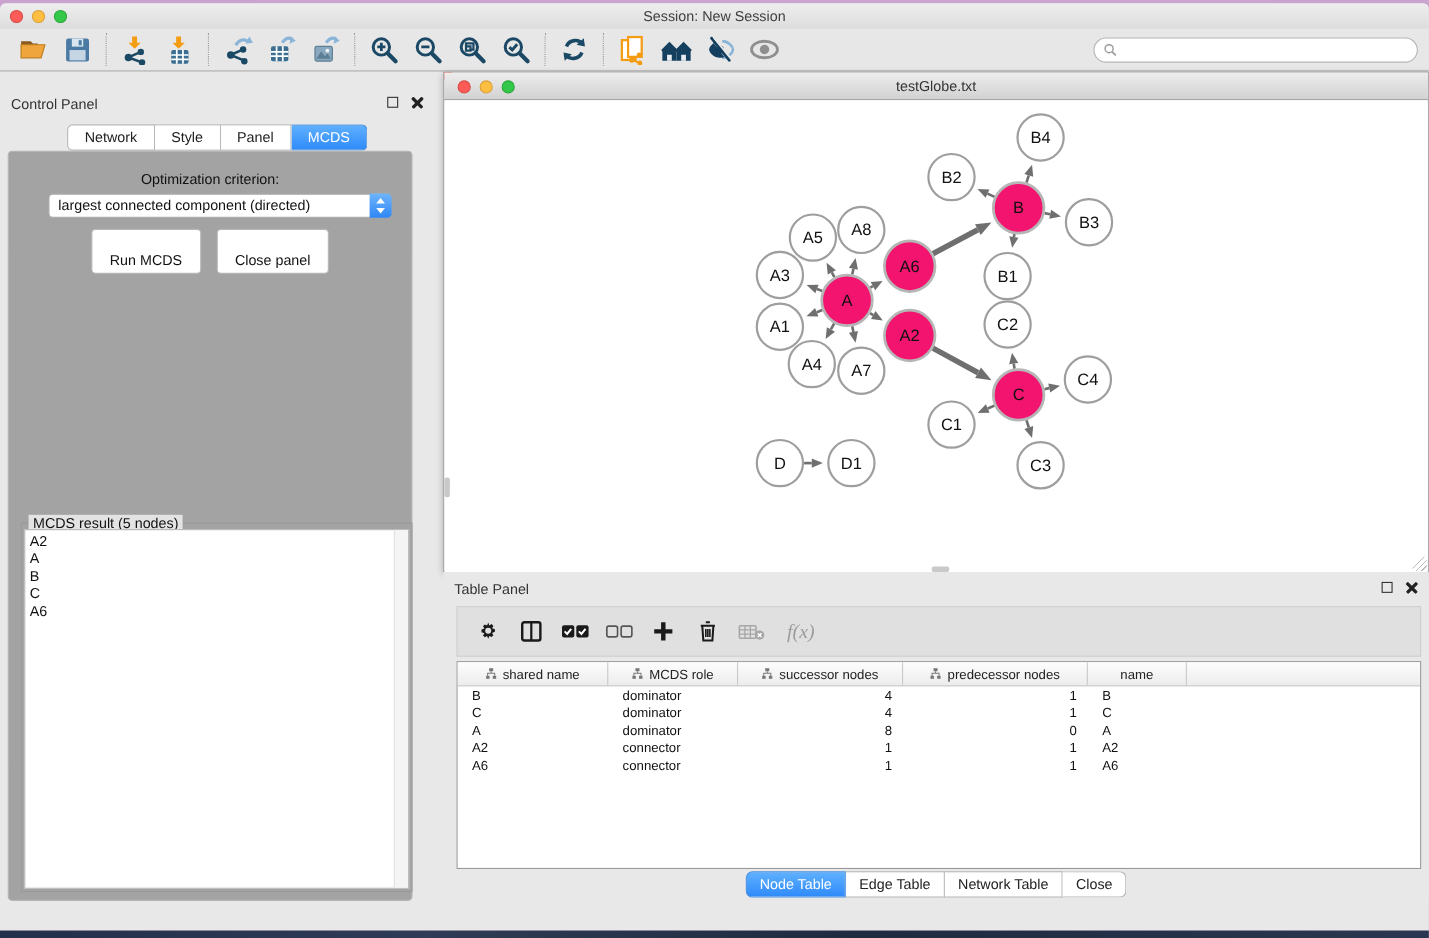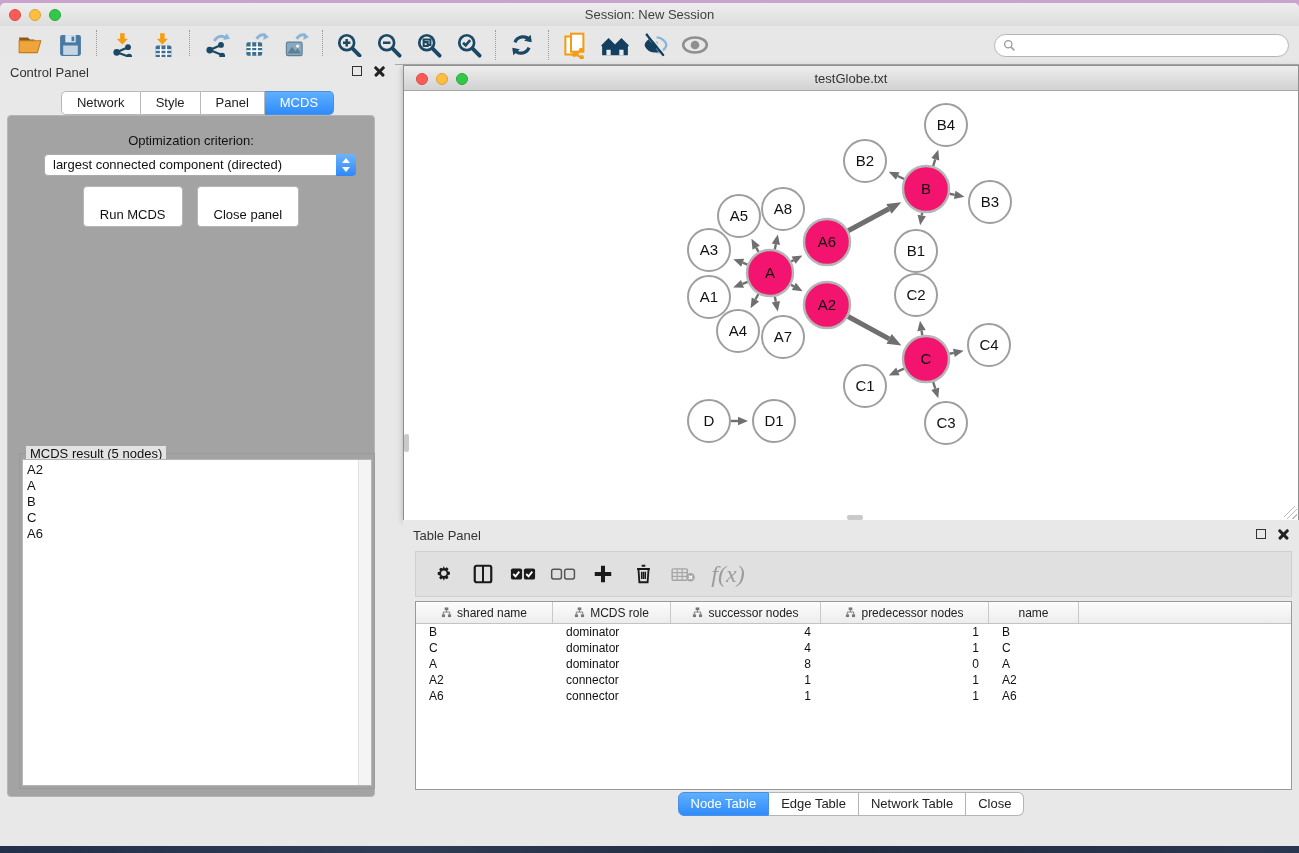--- a/index.html
+++ b/index.html
@@ -19,21 +19,21 @@
   .light.green { background:#34c84a; border:1px solid #2aa83b; }
 
   
   .toolbar { position:absolute; left:0; top:23px; width:100%; height:39px; background:#e7e7e7; border-bottom:1px solid #ababab; display:flex; align-items:center; padding-left:10px; }
   .tbtn { width:30px; height:30px; margin:0 5px; display:flex; align-items:center; justify-content:center; cursor:default; }
   .tsep { width:1px; height:30px; margin:0 6px; border-left:1px dotted #9a9a9a; }
   .searchbox { position:absolute; right:10px; top:8px; width:295px; height:23px; background:#fff; border:1px solid #b5b5b5; border-radius:12px; display:flex; align-items:center; padding-left:8px; }
   .searchbox input { border:none; outline:none; flex:1; font-size:12px; background:transparent; padding-left:5px; }
 
   
-  .control-panel { position:absolute; left:0; top:54px; width:395px; height:755px; background:#e8e8e8; }
+  .control-panel { position:absolute; left:0; top:76px; width:395px; height:755px; background:#e8e8e8; }
   .panel-hd { position:absolute; left:10px; top:8px; font-size:13px; color:#333; }
   .panel-icons { position:absolute; right:10px; top:8px; display:flex; gap:12px; align-items:center; }
   .float-ic { width:10px; height:10px; border:1.5px solid #333; background:transparent; }
   .close-ic { width:11px; height:11px; position:relative; }
   .close-ic:before,.close-ic:after { content:""; position:absolute; left:-1px; top:4.5px; width:13px; height:2.5px; background:#222; border-radius:1px; }
   .close-ic:before { transform:rotate(45deg); } .close-ic:after { transform:rotate(-45deg); }
 
   .cp-tabs { position:absolute; left:0; right:0; top:34px; display:flex; justify-content:center; }
   .seg { font-size:13px; color:#222; background:#fff; border:1px solid #b9b9b9; border-left:none; padding:3px 15px 4px; cursor:default; }
   .seg:first-child { border-left:1px solid #b9b9b9; border-radius:5px 0 0 5px; }
@@ -64,21 +64,21 @@
   .red-corner { position:absolute; left:0; top:0; width:0; height:0; border-top:7px solid #e0392f; border-right:7px solid transparent; }
   .resize-grip { position:absolute; right:1px; bottom:1px; width:13px; height:13px;
     background:linear-gradient(135deg,transparent 40%,#bbb 40%,#bbb 45%,transparent 45%,transparent 60%,#bbb 60%,#bbb 65%,transparent 65%,transparent 80%,#bbb 80%,#bbb 85%,transparent 85%); }
   .vthumb { position:absolute; left:0; top:342px; width:5px; height:18px; background:#c9c9c9; border-radius:2px; }
   .hthumb { position:absolute; left:443px; bottom:0; width:16px; height:5px; background:#c9c9c9; border-radius:2px; }
 
   
   .table-panel { position:absolute; left:403px; top:517px; width:896px; height:300px; background:#e8e8e8; }
   .tp-toolbar { position:absolute; left:12px; right:7px; top:31px; height:46px; background:#e0e0e0; border:1px solid #cfcfcf; display:flex; align-items:center; padding-left:10px; }
   .tp-btn { width:34px; height:32px; display:flex; align-items:center; justify-content:center; margin-right:6px; }
-  .fx { font-family:"Liberation Serif","DejaVu Serif",serif; font-style:italic; font-size:24px; color:#9c9c9c; }
+  .fx { font-family:"Liberation Serif","DejaVu Serif",serif; font-style:italic; font-size:18px; color:#9c9c9c; }
   .datatable { position:absolute; left:12px; right:7px; top:81px; height:189px; background:#fff; border:1px solid #9a9a9a; overflow:hidden; }
   .thead { display:flex; height:22px; background:linear-gradient(#fdfdfd,#ececec); border-bottom:1px solid #c3c3c3; }
   .th { display:flex; align-items:center; justify-content:center; gap:5px; font-size:12px; color:#222; border-right:1px solid #c9c9c9; }
   .trow { display:flex; height:16px; }
   .td { font-size:12px; color:#111; line-height:16px; white-space:nowrap; overflow:hidden; }
   .td.l { padding-left:13px; text-align:left; }
   .td.r { padding-right:10px; text-align:right; }
 
   .bottom-tabs { position:absolute; left:0; right:0; top:272px; display:flex; justify-content:center; }
   .btab { font-size:13px; color:#222; background:#fff; border:1px solid #b5b5b5; border-left:none; padding:3px 12px 4px; cursor:default; }

